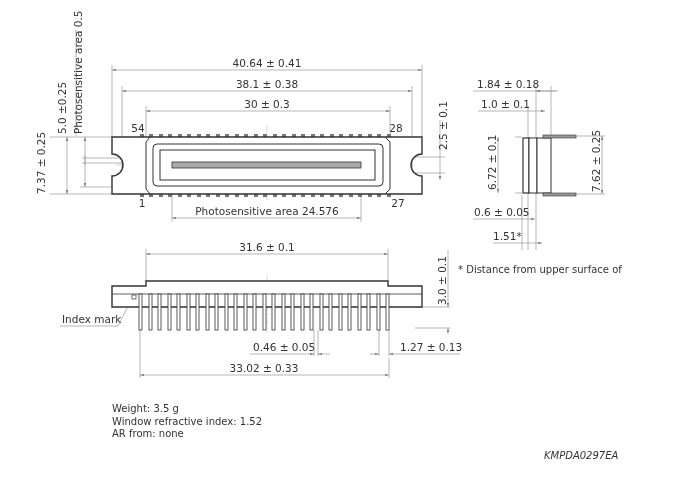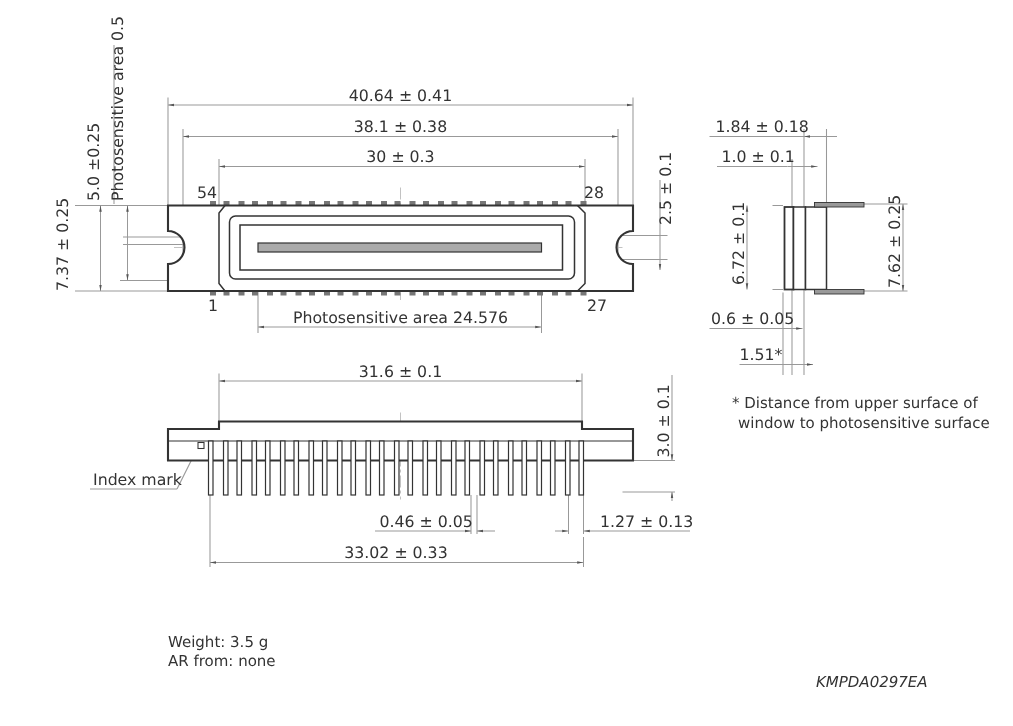--- a/index.html
+++ b/index.html
@@ -229,23 +229,23 @@
     <rect x="132" y="295" width="4" height="4" fill="none" stroke="#333" stroke-width="0.7"></rect>
   </g>
   <text class="dim" x="267" y="251" text-anchor="middle">31.6 ± 0.1</text>
   <text class="dim" transform="translate(446,305) rotate(-90)">3.0 ± 0.1</text>
   <text class="dim" x="253" y="351">0.46 ± 0.05</text>
   <text class="dim" x="400" y="351">1.27 ± 0.13</text>
   <text class="dim" x="264" y="372" text-anchor="middle">33.02 ± 0.33</text>
   <text class="dim" x="62" y="323">Index mark</text>
 </svg>
 
-<div class="note" style="left:458px; top:264px;margin-left:30px;">
+<div class="note" style="left:458px; top:264px;">
   <div>* Distance from upper surface of</div>
-  <div style="padding-left:4px">window to photosensitive surface</div>
 </div>
 
-<div class="note" style="left:112px; top:403px;margin-top:20px;">
+<div class="note" style="left:112px; top:403px;">
   <div>Weight: 3.5 g</div>
+  <div>Window refractive index: 1.52</div>
   <div>AR from: none</div>
 </div>
 
 <div class="note" style="left:544px; top:450px;font-style:italic;">KMPDA0297EA</div>
 
 </body></html>

